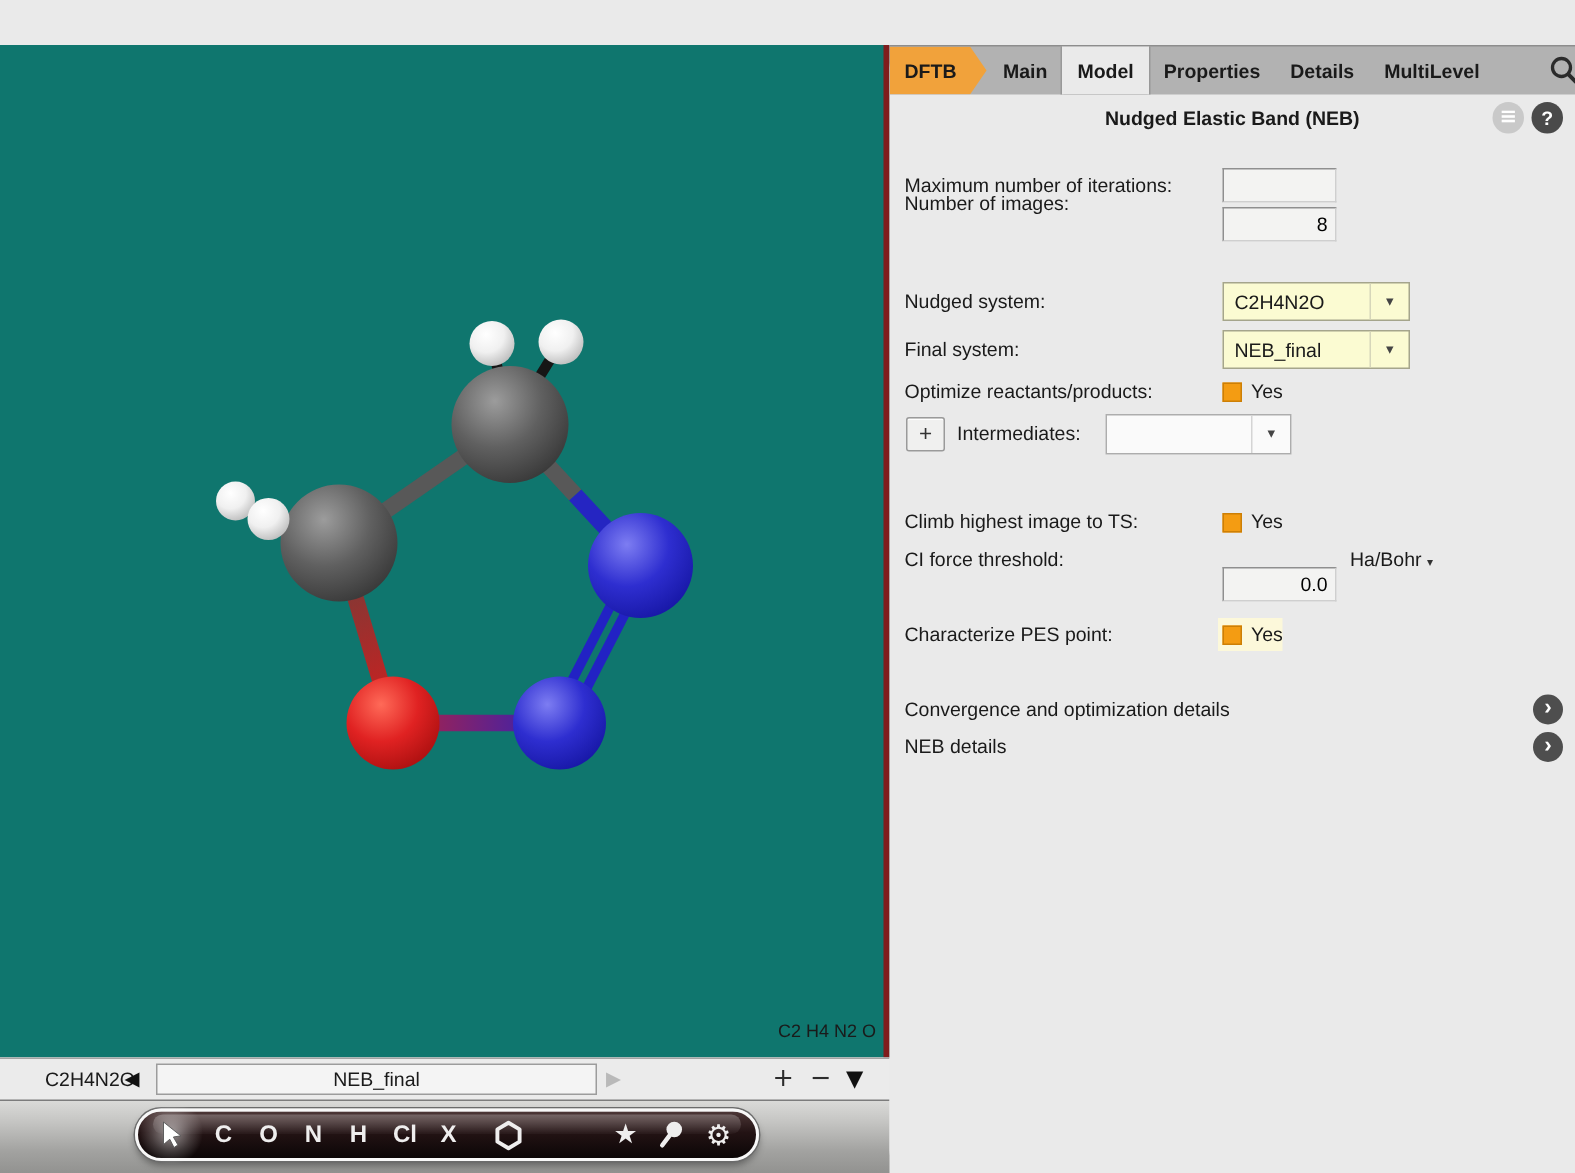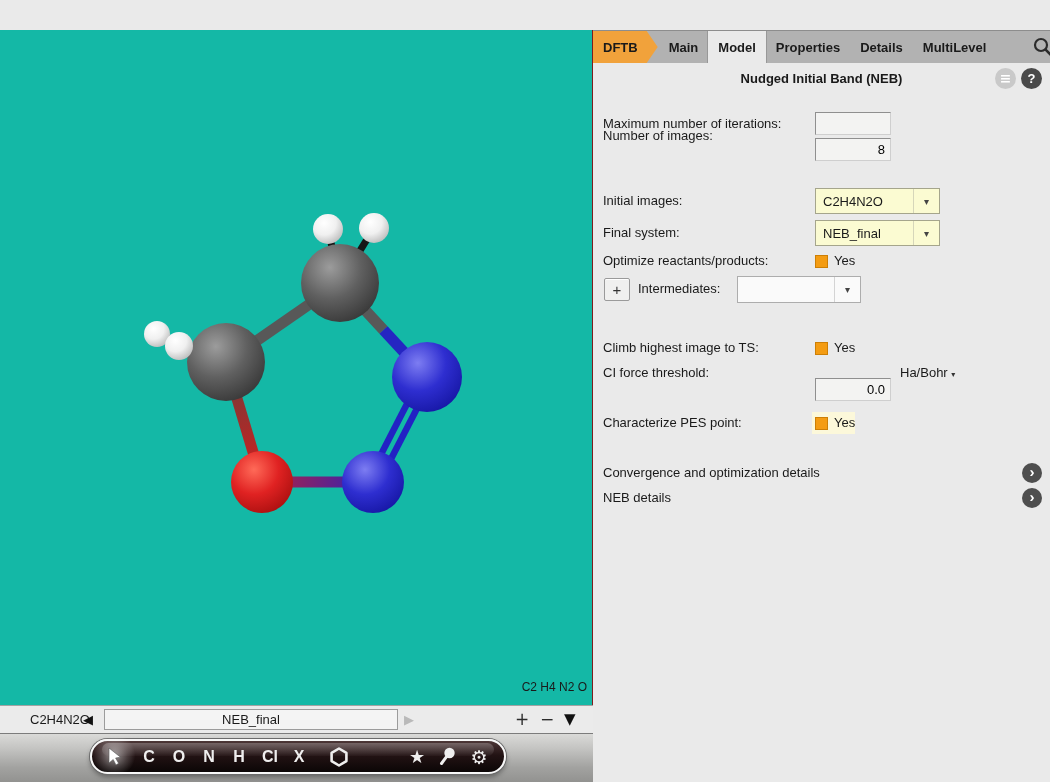--- a/index.html
+++ b/index.html
@@ -9,21 +9,21 @@
 
   
   .menubar { position:absolute; top:0; left:0; width:1050px; height:30px;
     background:#ececec; border-bottom:1px solid #aaaaaa; display:flex; align-items:center;
     padding-left:9px; gap:15px; font-size:14px; }
   .menu-item { padding:2px 3px; cursor:default; }
   .menu-item u { text-decoration:underline; }
 
   
   .viewport { position:absolute; top:30px; left:0; width:593px; height:675px;
-    background:#14b8a6; border-right:1px solid #7f1d1d; }
+    background:#0f766e; border-right:4px solid #7f1d1d; }
   .viewport svg { display:block; }
   .formula { position:absolute; right:5px; bottom:11px; font-size:12px; color:#1a1a1a; }
 
   
   .framebar { position:absolute; top:705px; left:0; width:593px; height:28px;
     background:#ebebeb; border-top:1px solid #a3a3a3; }
   .framebar .sysname { position:absolute; left:30px; top:0; line-height:27px; }
   .fb-icon { position:absolute; top:0; line-height:27px; font-family:"DejaVu Sans",sans-serif; }
   .prev { left:83px; color:#111; font-size:13px; }
   .next { left:404px; color:#b9b9b9; font-size:13px; }
@@ -216,31 +216,31 @@
         <div class="tab tab-active">Model</div>
         <div class="tab">Properties</div>
         <div class="tab">Details</div>
         <div class="tab">MultiLevel</div>
       </div>
     <svg class="search-btn" viewBox="0 0 22 22">
       <circle cx="9" cy="9" r="6" fill="none" stroke="#2b2b2b" stroke-width="2.2"></circle>
       <line x1="13.6" y1="13.6" x2="18.5" y2="18.5" stroke="#2b2b2b" stroke-width="2.6" stroke-linecap="round"></line>
     </svg>
 
-    <div class="panel-title">Nudged Initial Band (NEB)</div>
+    <div class="panel-title">Nudged Elastic Band (NEB)</div>
     <div class="circle-btn menu-circle">≡</div>
     <div class="circle-btn help-circle">?</div>
 
     <div class="flabel" style="top:82px; line-height:23px;">Maximum number of iterations:</div>
     <input class="tin" style="top: 82px;" readonly="" value="">
 
     <div class="flabel" style="top:94px; line-height:23px;">Number of images:</div>
     <input class="tin" style="top: 108px;" readonly="" value="8">
 
-    <div class="flabel" style="top:158px; line-height:26px;">Initial images:</div>
+    <div class="flabel" style="top:158px; line-height:26px;">Nudged system:</div>
     <div class="combo" style="left:222px; top:158px; width:125px; height:26px;">
       <span class="val">C2H4N2O</span>
       <span class="arrow">▾</span>
     </div>
 
     <div class="flabel" style="top:190px; line-height:26px;">Final system:</div>
     <div class="combo" style="left:222px; top:190px; width:125px; height:26px;">
       <span class="val">NEB_final</span>
       <span class="arrow">▾</span>
     </div>

